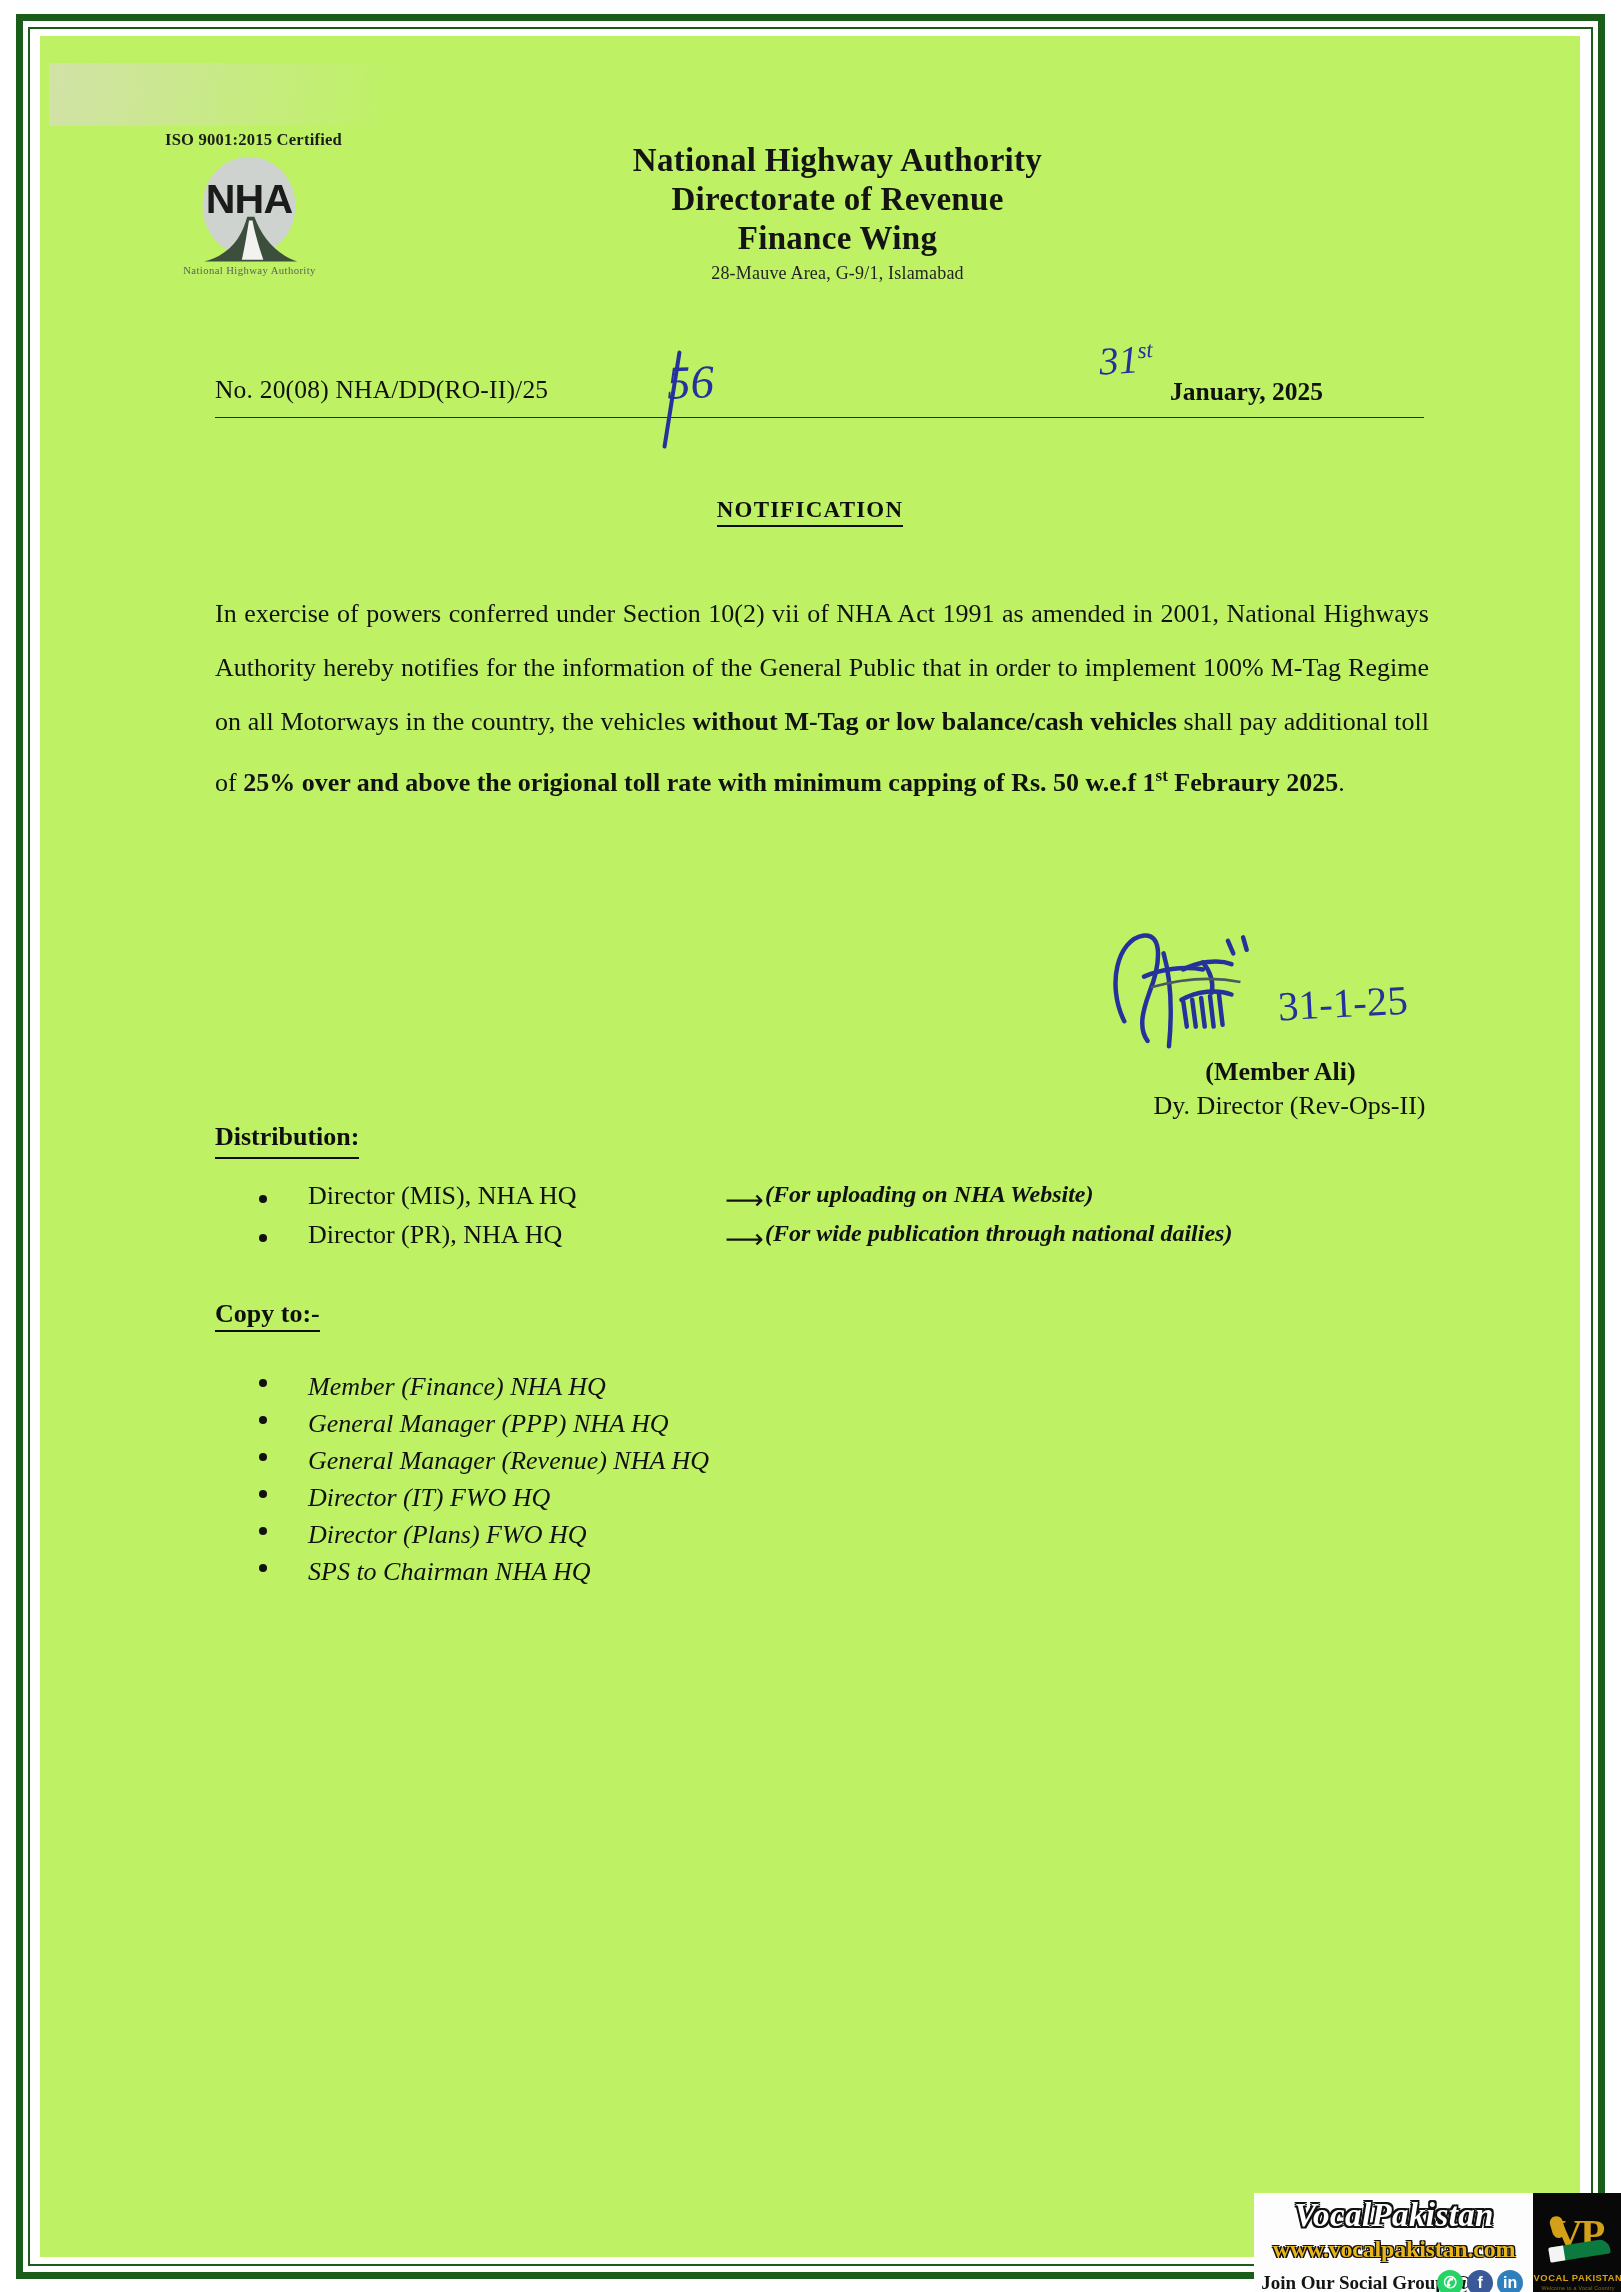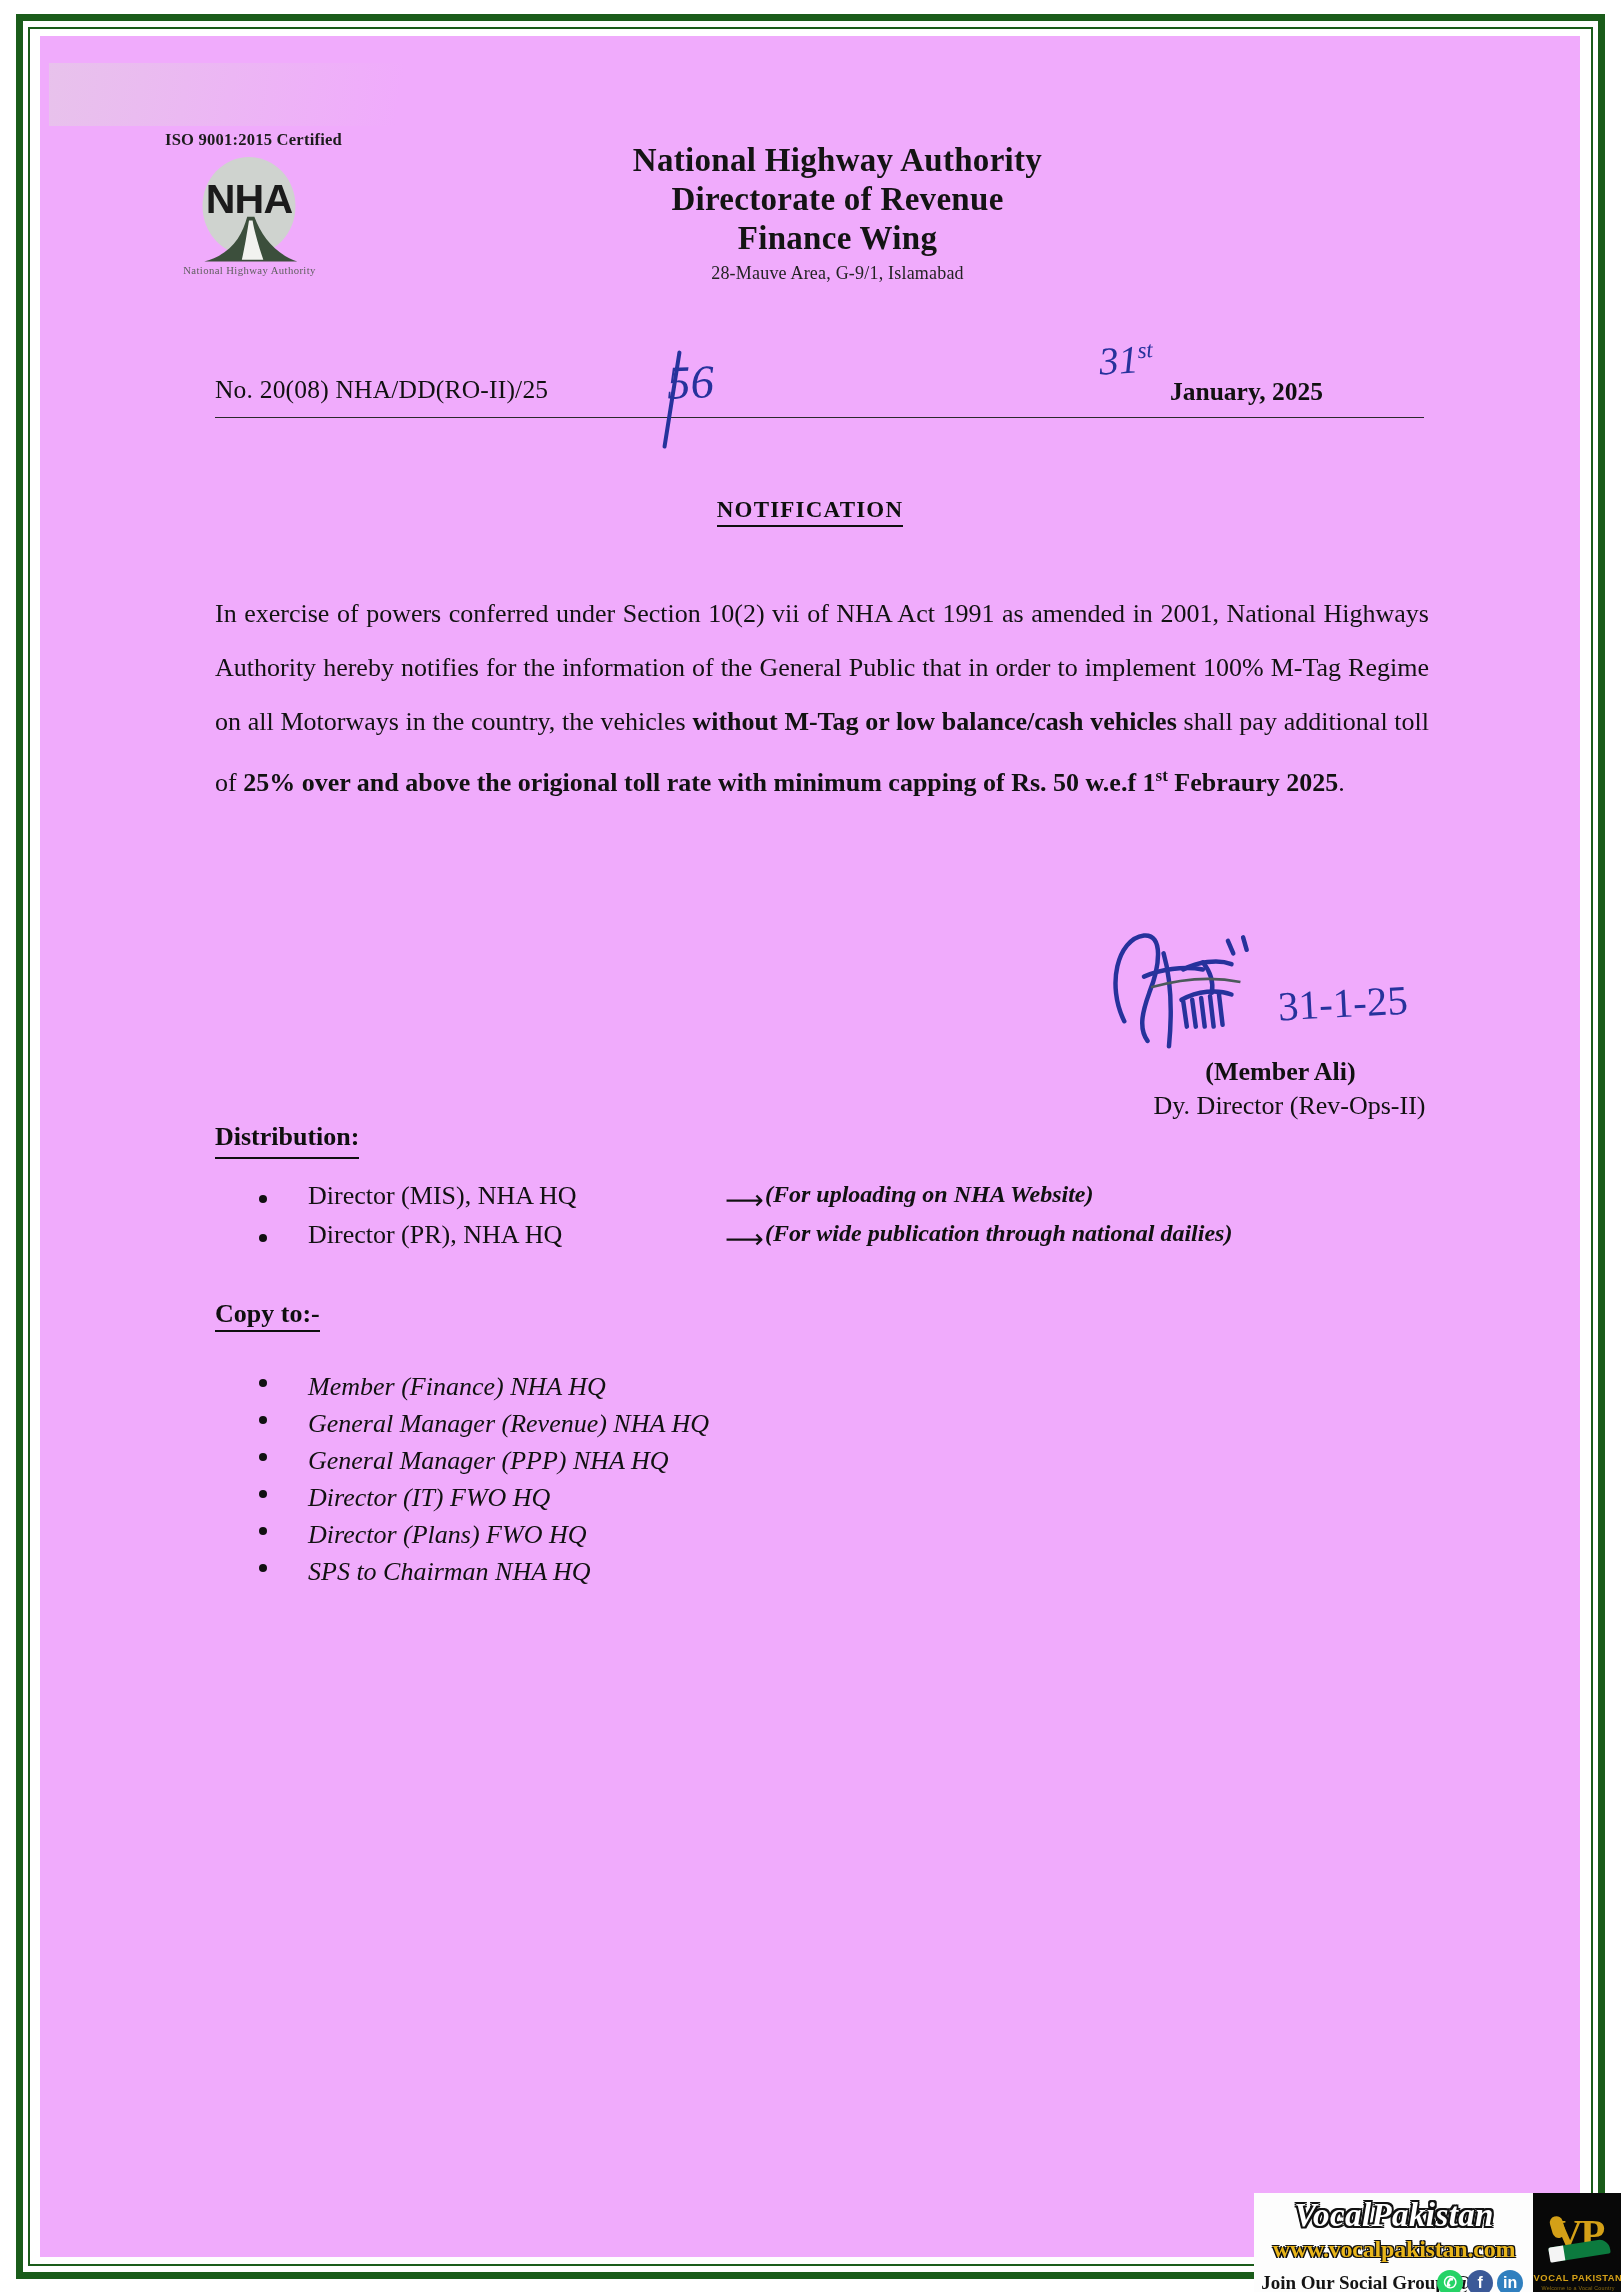--- a/index.html
+++ b/index.html
@@ -35,21 +35,21 @@
     box-sizing: border-box;
   }
 
   
   .sheet {
     position: absolute;
     left: 40px;
     top: 36px;
     width: 1540px;
     height: 2221px;
-    background: #f0abfc;
+    background: #bef264;
     box-sizing: border-box;
   }
   
   .scan-smudge {
     position: absolute;
     left: 9px;
     top: 27px;
     width: 466px;
     height: 63px;
     background: linear-gradient(100deg, rgba(225,213,222,0.55), rgba(252,250,252,0) 75%);
@@ -633,25 +633,25 @@
   <div class="copy-heading">
     <span>Copy to:-</span>
   </div>
   <ul class="copy-list" id="copy-list">
       <li>
         <span class="bullet"></span>
         <span class="cl-label">Member (Finance) NHA HQ</span>
       </li>
       <li>
         <span class="bullet"></span>
+        <span class="cl-label">General Manager (PPP) NHA HQ</span>
+      </li>
+      <li>
+        <span class="bullet"></span>
         <span class="cl-label">General Manager (Revenue) NHA HQ</span>
-      </li>
-      <li>
-        <span class="bullet"></span>
-        <span class="cl-label">General Manager (PPP) NHA HQ</span>
       </li>
       <li>
         <span class="bullet"></span>
         <span class="cl-label">Director (IT) FWO HQ</span>
       </li>
       <li>
         <span class="bullet"></span>
         <span class="cl-label">Director (Plans) FWO HQ</span>
       </li>
       <li>

